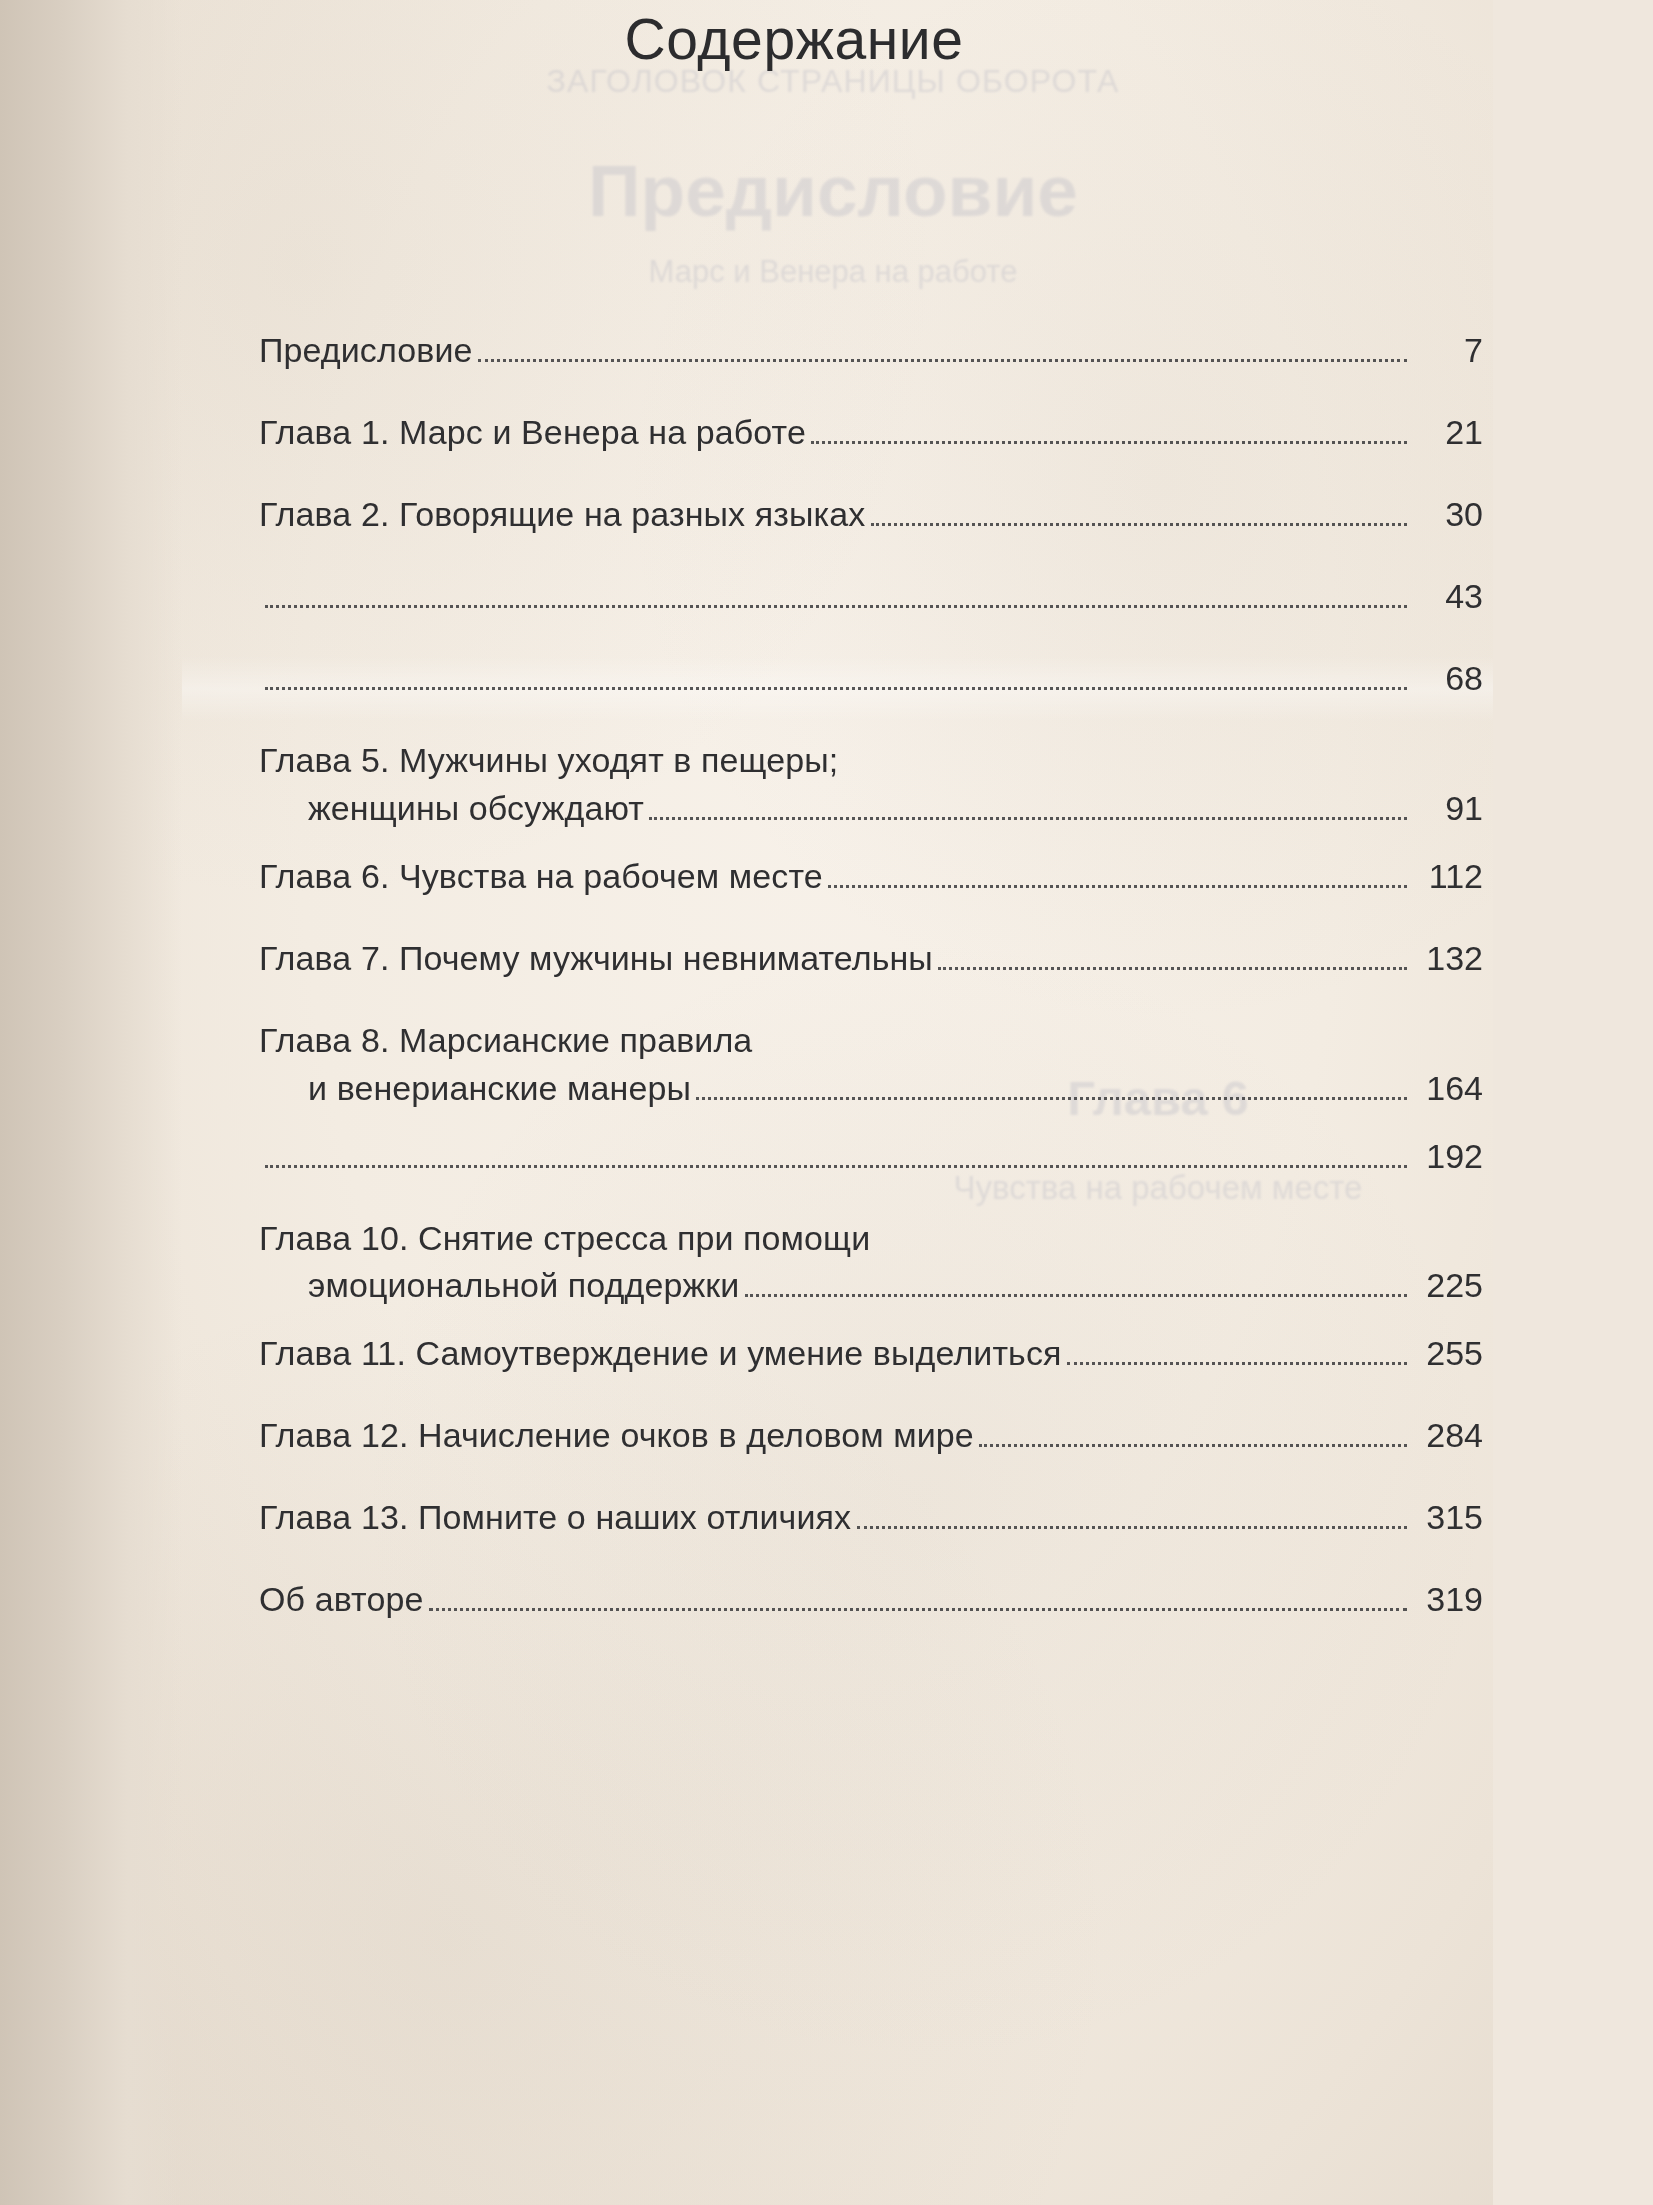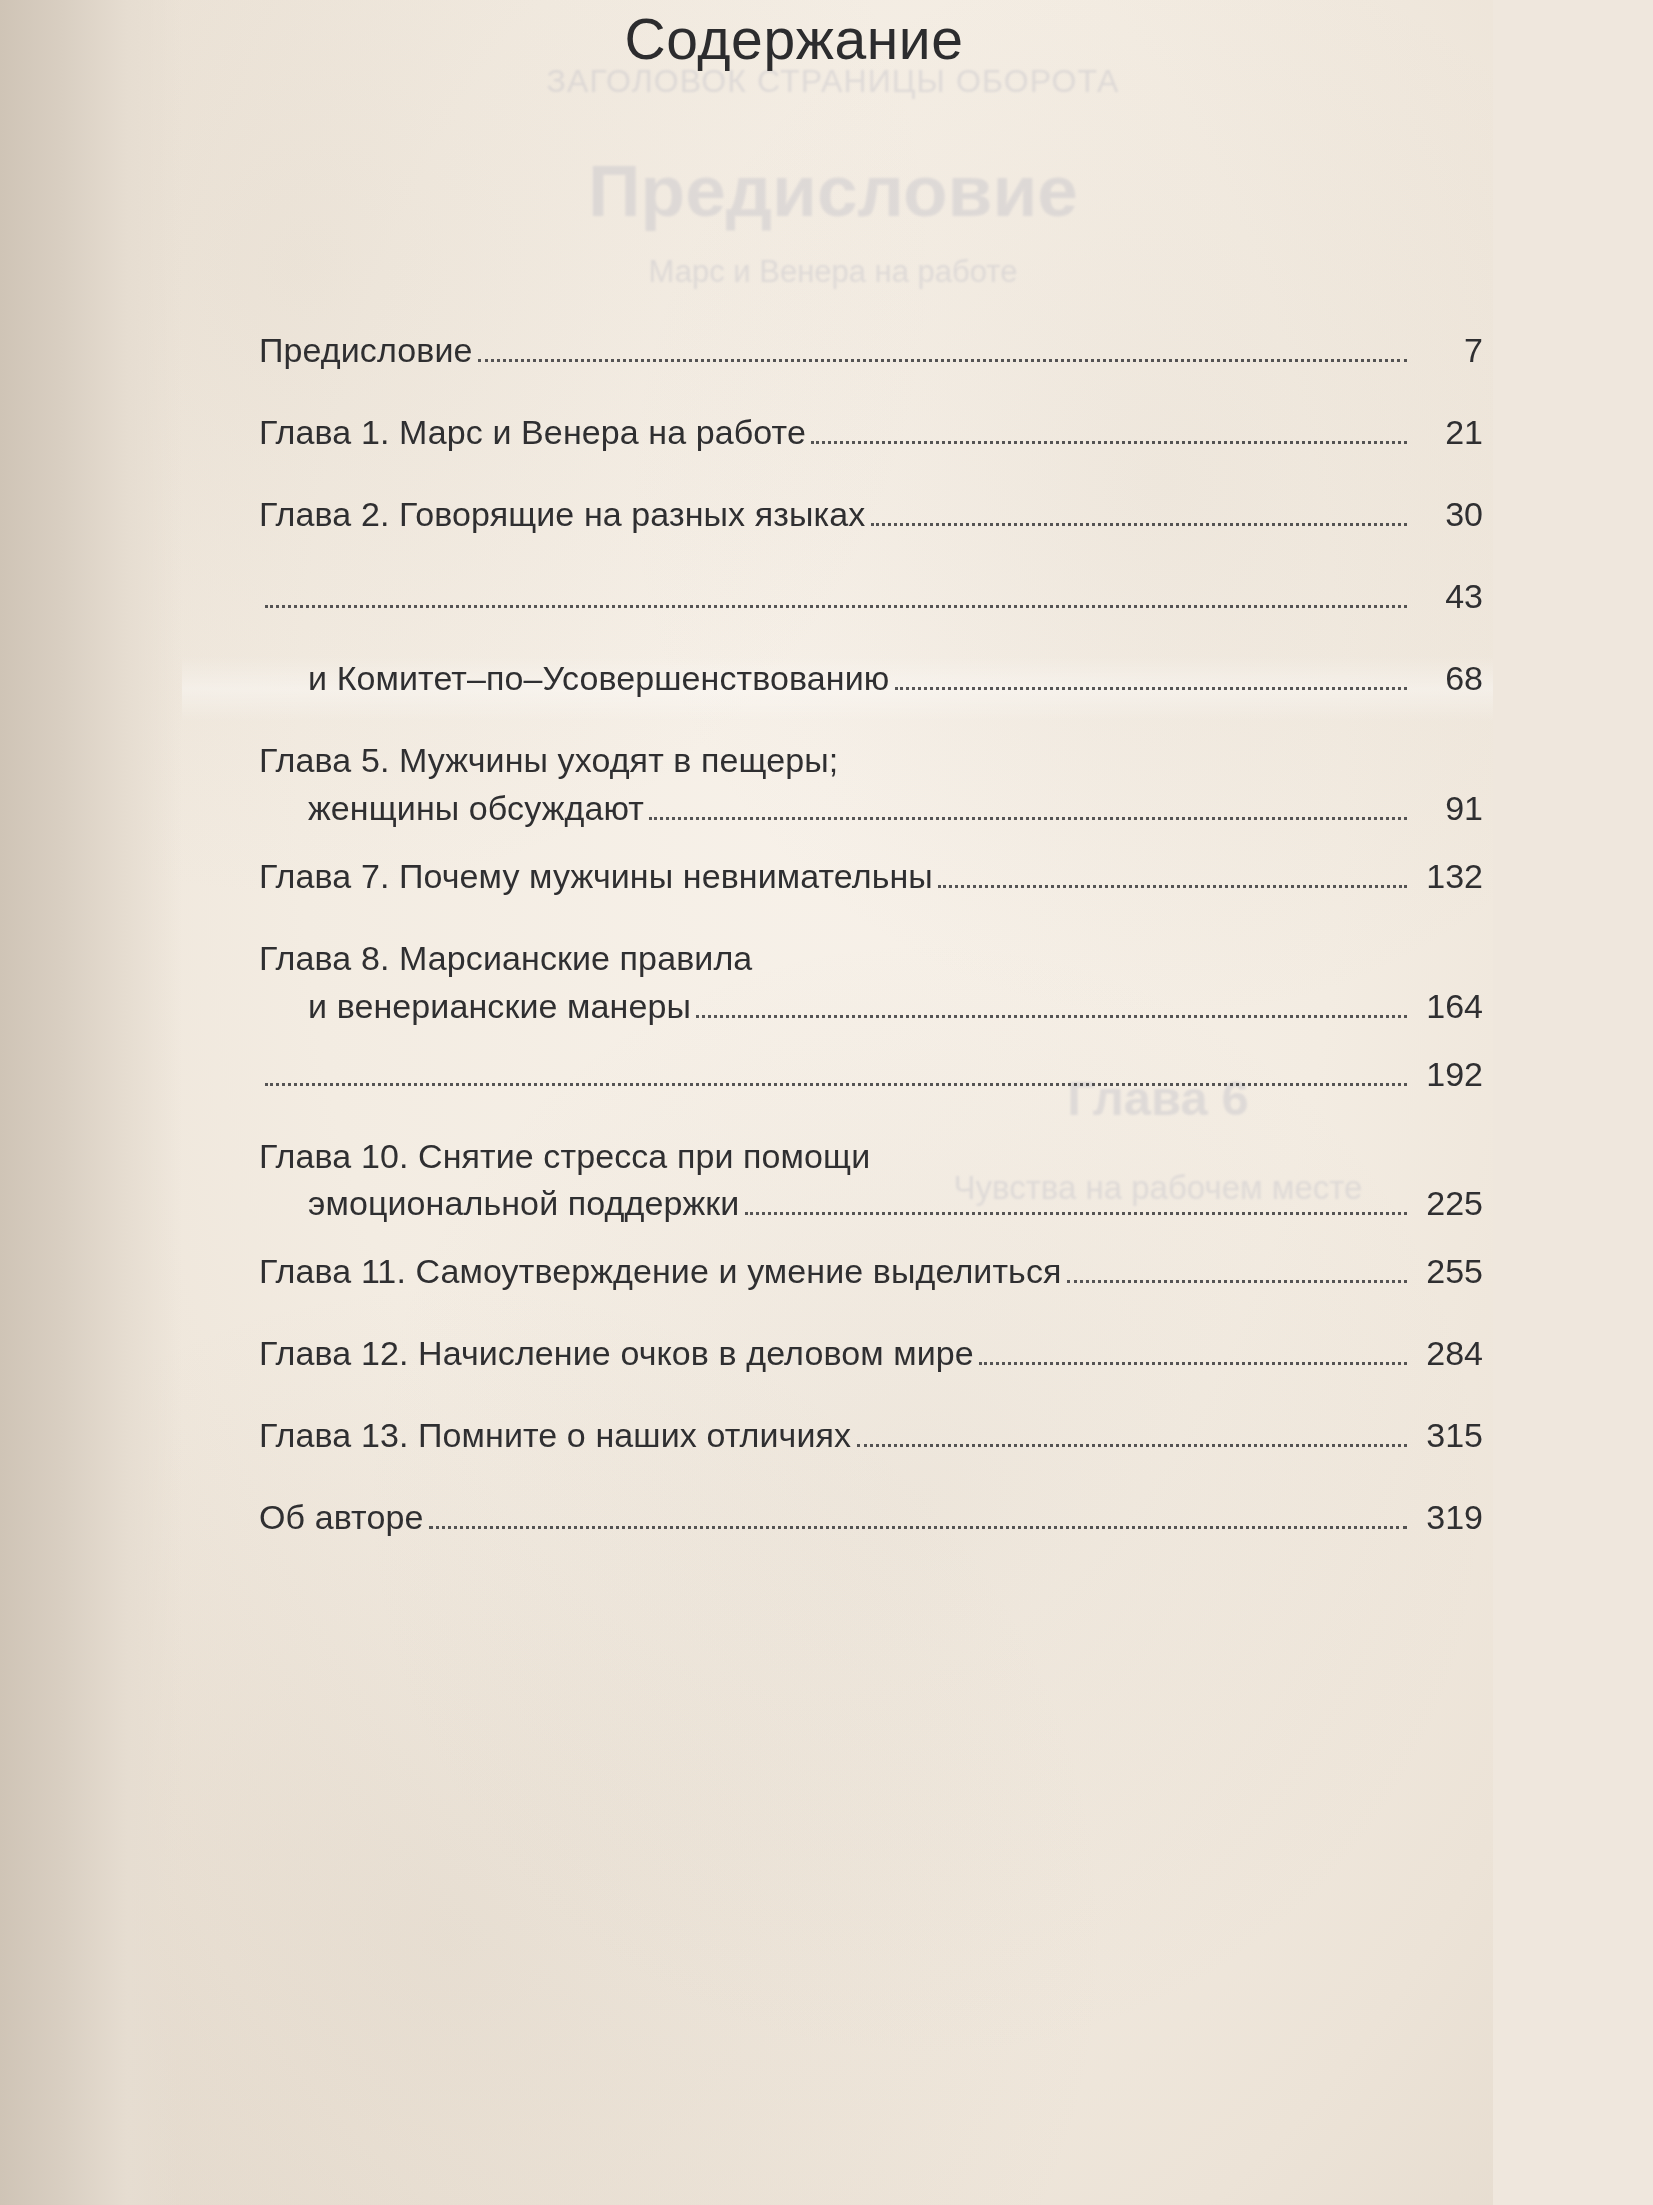--- a/index.html
+++ b/index.html
@@ -188,34 +188,40 @@
           </div>
         </div>
         <div class="toc-entry">
           <div class="line">
             <span class="leader"></span>
             <span class="page-num">43</span>
           </div>
         </div>
         <div class="toc-entry">
           <div class="line indent">
-            <span class="entry-text">и Комитет–по–Усовершенствованию</span>
             <span class="leader"></span>
             <span class="page-num">68</span>
           </div>
         </div>
         <div class="toc-entry">
           <div class="line no-leader no-num">
             <span class="entry-text">Глава 5. Мужчины уходят в пещеры;</span>
             <span class="leader"></span>
           </div>
           <div class="line indent">
             <span class="entry-text">женщины обсуждают</span>
             <span class="leader"></span>
             <span class="page-num">91</span>
+          </div>
+        </div>
+        <div class="toc-entry">
+          <div class="line">
+            <span class="entry-text">Глава 6. Чувства на рабочем месте</span>
+            <span class="leader"></span>
+            <span class="page-num">112</span>
           </div>
         </div>
         <div class="toc-entry">
           <div class="line">
             <span class="entry-text">Глава 7. Почему мужчины невнимательны</span>
             <span class="leader"></span>
             <span class="page-num">132</span>
           </div>
         </div>
         <div class="toc-entry">

